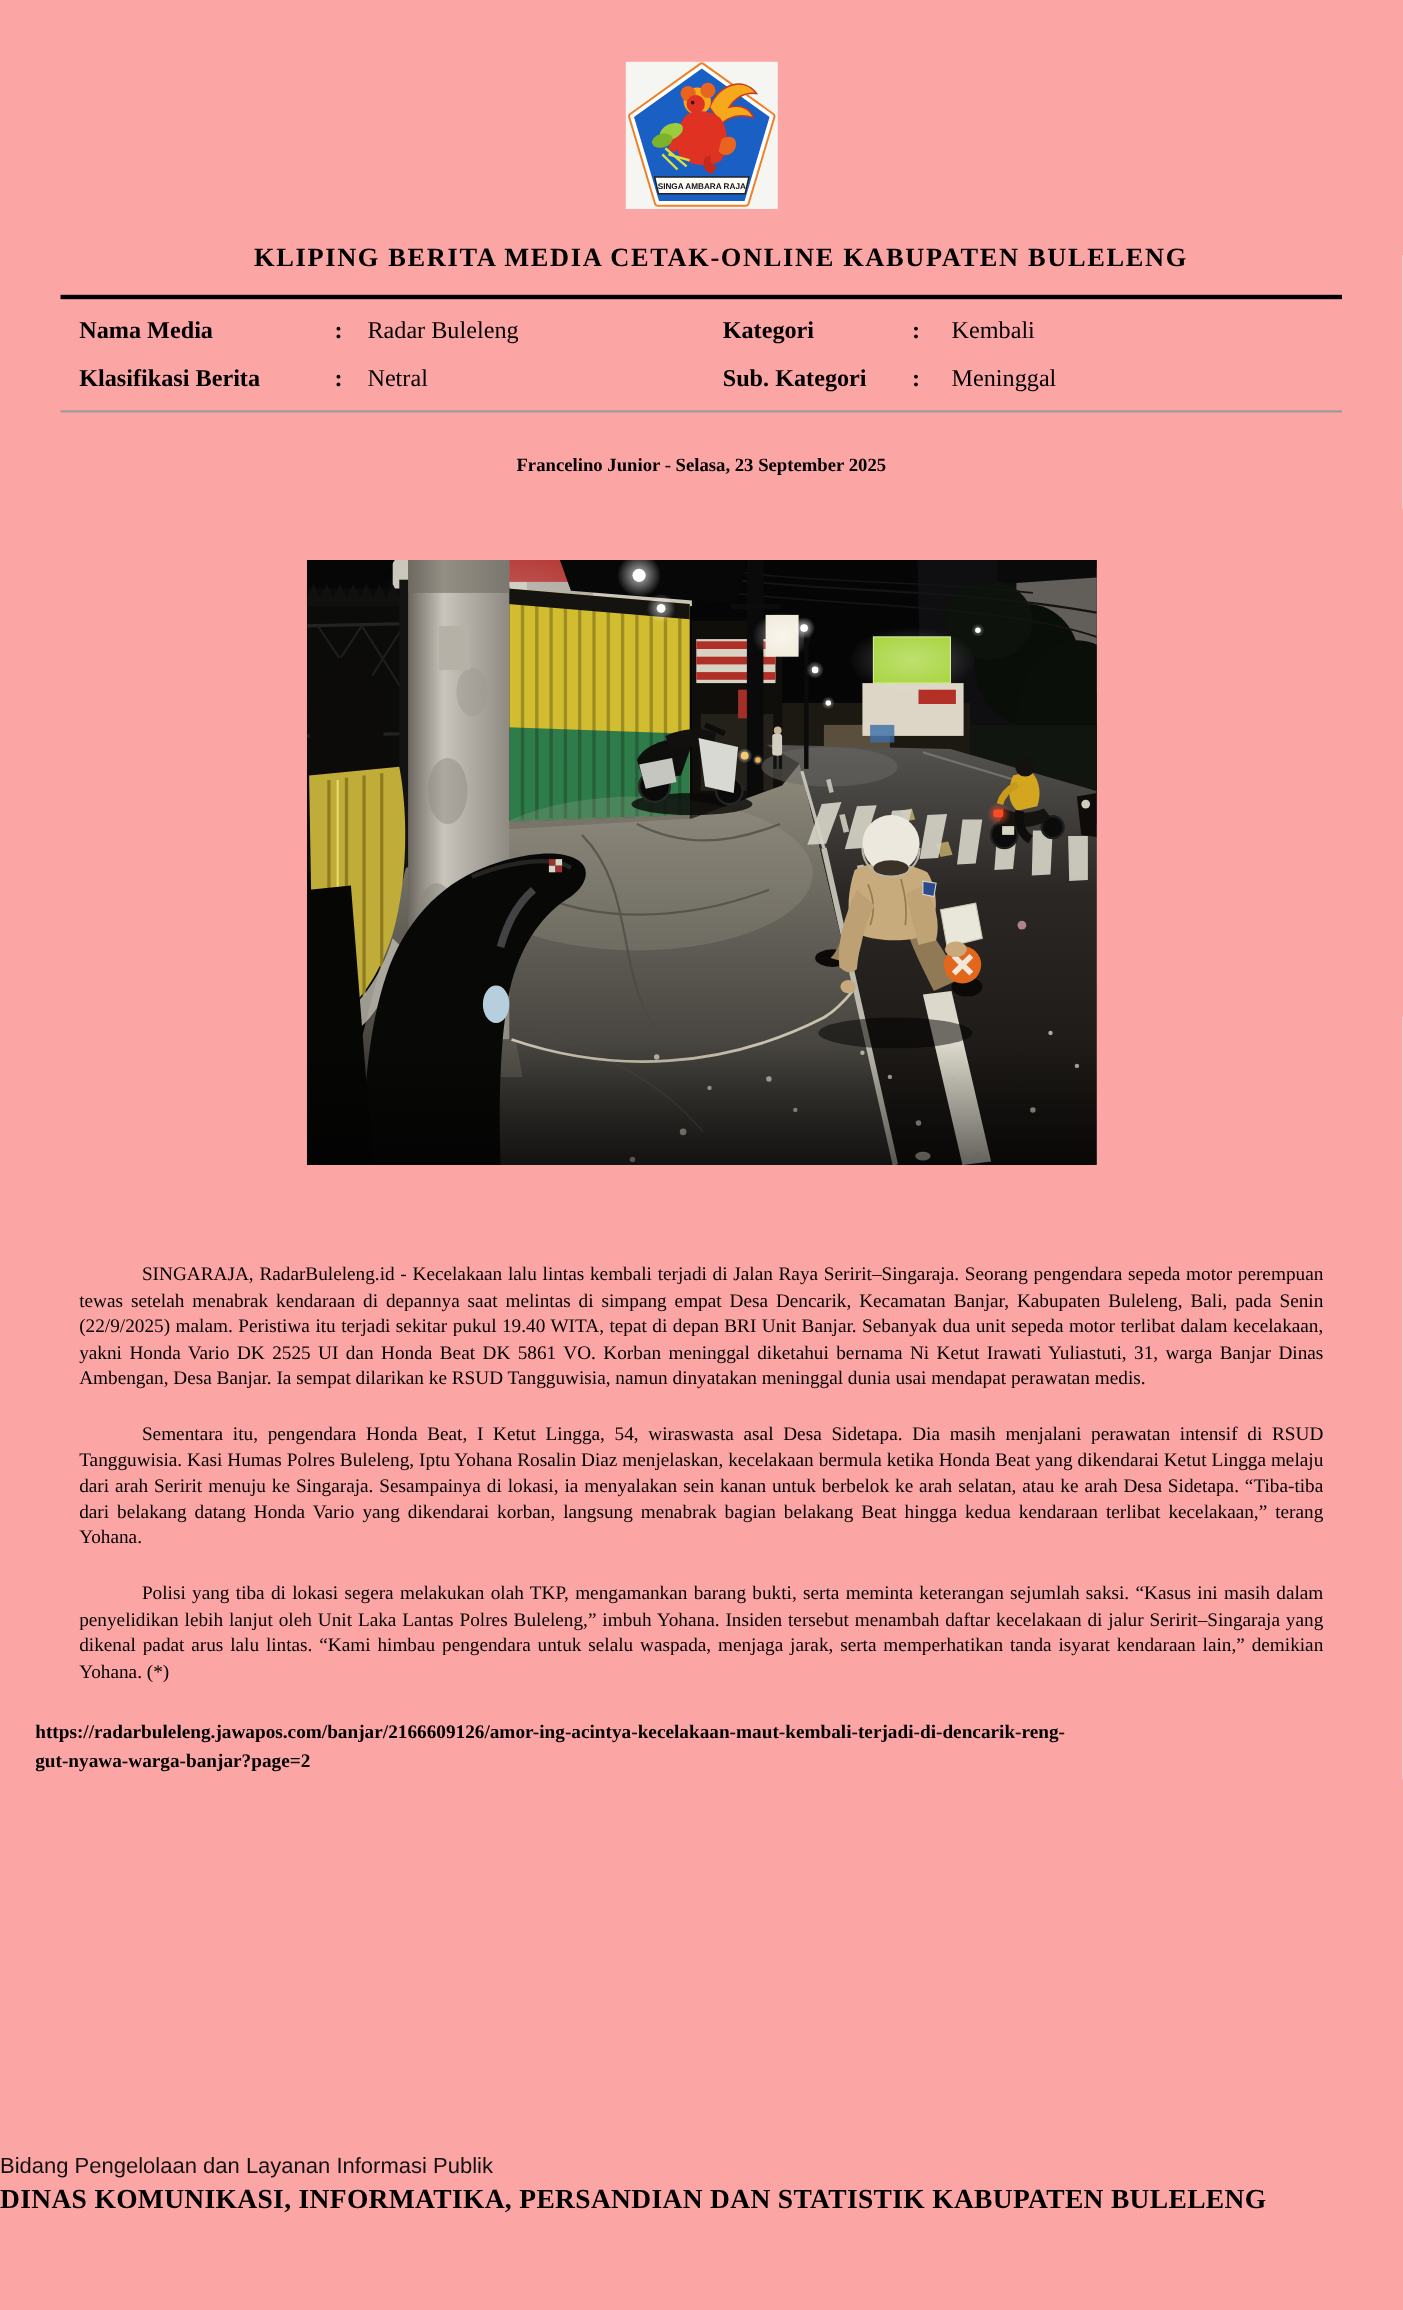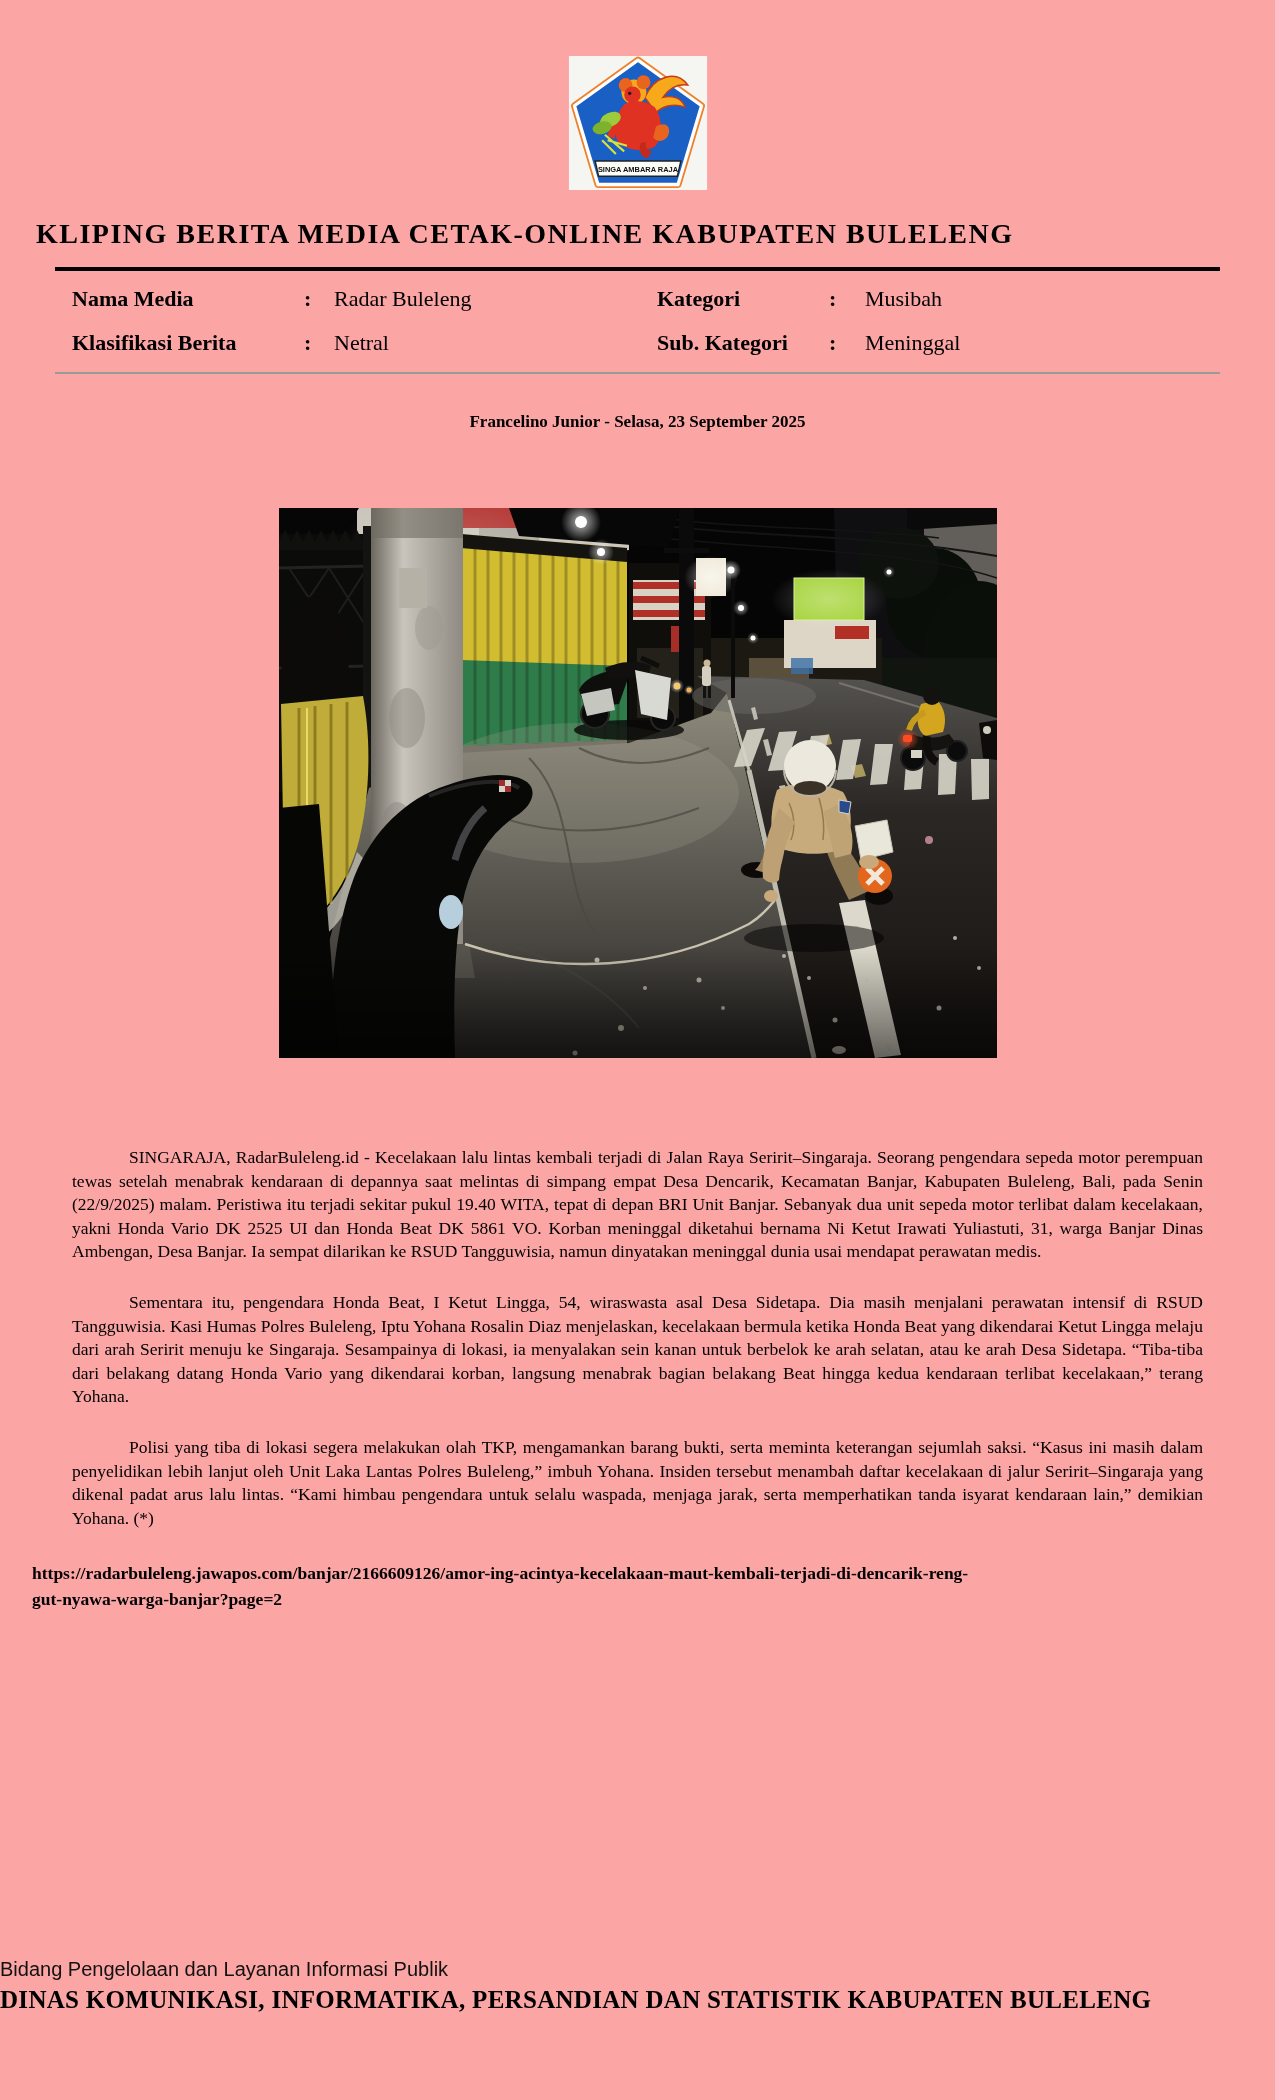--- a/index.html
+++ b/index.html
@@ -3,21 +3,21 @@
 <meta charset="utf-8">
 <style>
   html,body { margin:0; padding:0; background:#e8e8e8; }
   .sheet {
     width:1275px; height:2100px; margin:0 auto; position:relative;
     background:#fca5a5; color:#000;
     font-family:"Liberation Serif", serif; overflow:hidden;
   }
   .logo-wrap { padding-top:56px; text-align:center; }
   .page-title {
-    margin:22px 0 0; font-size:28px; font-weight:bold;
+    margin:22px 0 0; text-align:center; font-size:24px; font-weight:bold;
     letter-spacing:1.5px; line-height:36px;padding-left:36px;
   }
   .rule-thick { height:4px; background:#000; margin:15px 55px 0; }
   .rule-thin  { height:2px; background:#9a9a9a; margin:7px 55px 0; }
   .meta { margin:6px 72px 0; font-size:22px; }
   .meta-row { display:grid; grid-template-columns:585px 1fr; padding:9px 0; }
   .meta-cell-left  { display:grid; grid-template-columns:232px 30px auto; align-items:baseline; }
   .meta-cell-right { display:grid; grid-template-columns:172px 36px auto; align-items:baseline; }
   .meta-label { font-weight:bold; }
   .meta-colon { font-weight:bold; }
@@ -75,21 +75,21 @@
   <div class="meta">
     <div class="meta-row">
       <div class="meta-cell-left">
         <span class="meta-label">Nama Media</span>
         <span class="meta-colon">:</span>
         <span class="meta-value">Radar Buleleng</span>
       </div>
       <div class="meta-cell-right">
         <span class="meta-label">Kategori</span>
         <span class="meta-colon">:</span>
-        <span class="meta-value">Musibah</span>
+        <span class="meta-value">Kembali</span>
       </div>
     </div>
     <div class="meta-row">
       <div class="meta-cell-left">
         <span class="meta-label">Klasifikasi Berita</span>
         <span class="meta-colon">:</span>
         <span class="meta-value">Netral</span>
       </div>
       <div class="meta-cell-right">
         <span class="meta-label">Sub. Kategori</span>

